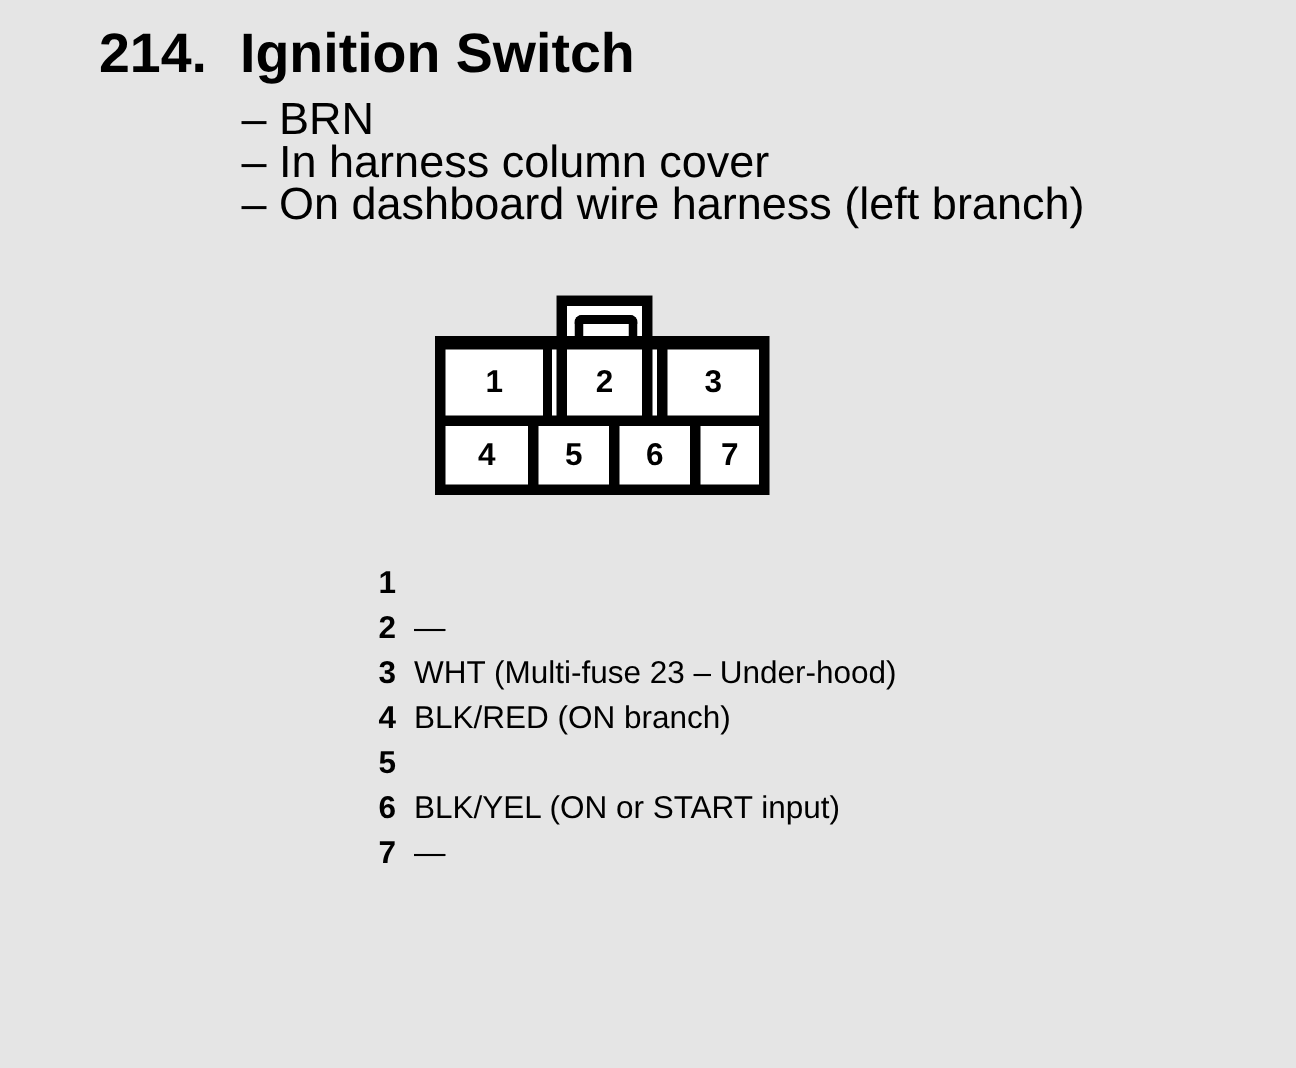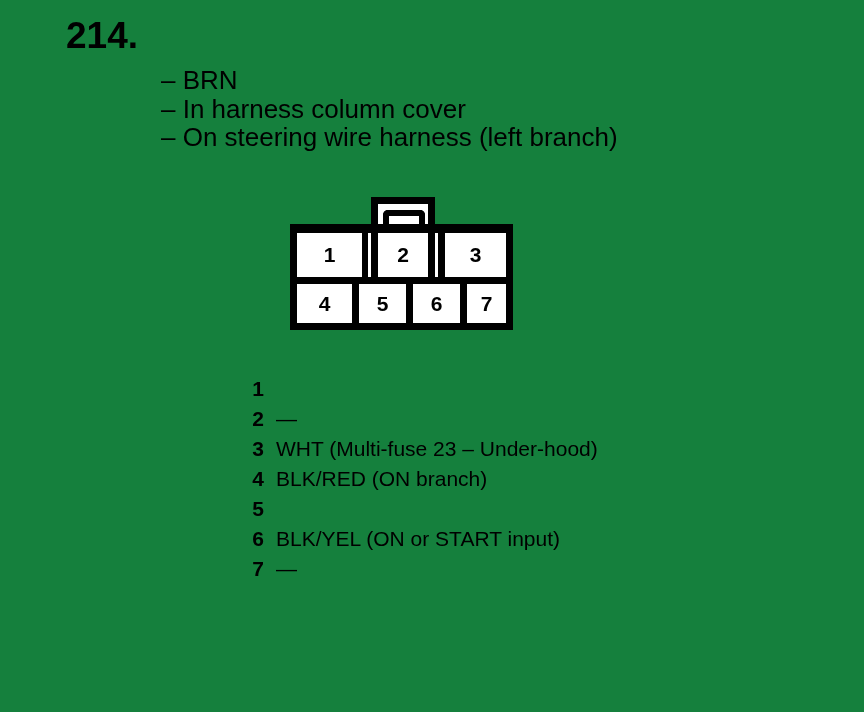--- a/index.html
+++ b/index.html
@@ -1,24 +1,24 @@
 <!DOCTYPE html>
 <html><head>
 <meta charset="utf-8">
 <style>
   html,body{margin:0;padding:0;background:#ffffff;}
   .page{
-    position:relative;width:864px;height:712px;background:#15803d;
+    position:relative;width:864px;height:712px;background:#e5e5e5;
     font-family:"Liberation Sans",sans-serif;color:#000000;overflow:hidden;
   }
   
   .title{position:absolute;left:66px;top:16px;display:flex;gap:22px;
          font-weight:bold;font-size:37px;line-height:40px;white-space:nowrap;}
   
-  .notes{position:absolute;left:161px;top:66px;font-size:26px;line-height:28.5px;}
+  .notes{position:absolute;left:161px;top:66px;font-size:30px;line-height:28.5px;}
   .note-line{white-space:nowrap;}
   
   .diagram{position:absolute;left:0;top:0;width:864px;height:360px;}
   .tab-outer{position:absolute;left:371px;top:197px;width:64px;height:42px;
              border:7px solid #000;background:#fff;box-sizing:border-box;z-index:1;}
   .conn-body{position:absolute;left:290px;top:224px;width:223px;height:106px;
              background:#000;z-index:2;}
   .staple{position:absolute;left:383px;top:210px;width:42px;height:16px;
           border:6px solid #000;border-bottom:none;border-radius:5px 5px 0 0;
           background:transparent;box-sizing:border-box;z-index:4;}
@@ -40,26 +40,27 @@
   .pin-num{display:inline-block;width:14px;text-align:right;font-weight:bold;}
   .pin-desc{margin-left:12px;}
 </style>
 </head>
 <body>
 
 <div class="page">
 
   <div class="title">
     <span>214.</span>
+    <span>Ignition Switch</span>
   </div>
 
   <div class="notes">
     <div class="note-line">– BRN</div>
     <div class="note-line">– In harness column cover</div>
-    <div class="note-line">– On steering wire harness (left branch)</div>
+    <div class="note-line">– On dashboard wire harness (left branch)</div>
   </div>
 
   <div class="diagram">
     <div class="tab-outer"></div>
     <div class="conn-body"></div>
     <div class="staple"></div>
     <div class="cell c1">1</div>
     <div class="cell sl"></div>
     <div class="cell c2">2</div>
     <div class="cell sr"></div>

